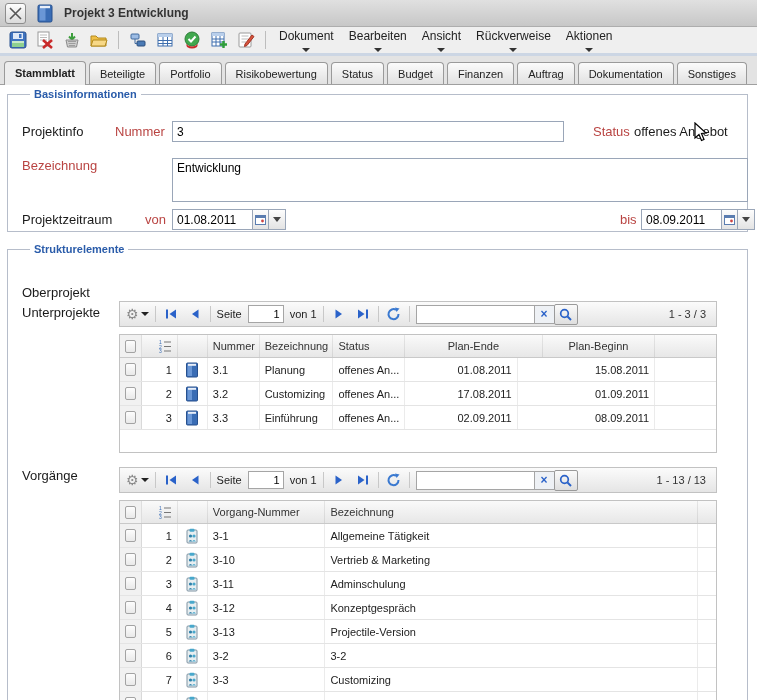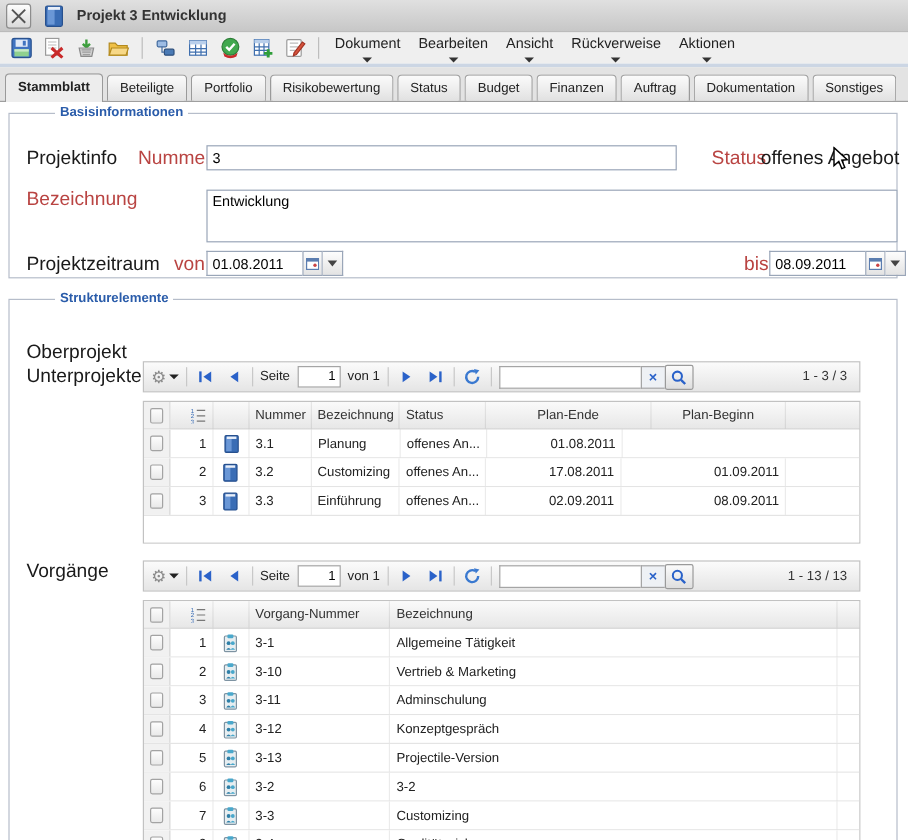--- a/index.html
+++ b/index.html
@@ -43,24 +43,24 @@
   .tab {
     font-size: 11px; padding: 5px 10px 4px 10px; white-space: nowrap;
     border: 1px solid #9a9a9a; border-bottom: none; border-radius: 4px 4px 0 0;
     background: linear-gradient(#fbfbfb, #e1e1e1); cursor: pointer; position: relative;
   }
   .tab.active {
     font-weight: bold; background: #ededed; margin-bottom: -1px; padding-bottom: 6px; z-index: 2;
   }
   
   fieldset {
-    position: absolute; border: 1px solid #b6bdca; background: transparent; padding-left: 16px;
+    position: absolute; border: 1px solid #b6bdca; background: transparent;
   }
   legend { font-size: 11px; font-weight: bold; color: #2a5caa; margin-left: 22px; padding: 0 4px; }
-  .lbl  { position: absolute; font-size: 16px; color: #1a1a1a; white-space: nowrap; }
+  .lbl  { position: absolute; font-size: 13px; color: #1a1a1a; white-space: nowrap; }
   .lbl.red { color: #b94442; }
   .txt-input {
     position: absolute; border: 1px solid #9aa6b8; background: #fff;
     font-family: "Liberation Sans", sans-serif; font-size: 12px; padding: 1px 4px; height: 21px;
   }
   textarea.txt-area {
     position: absolute; border: 1px solid #9aa6b8; background: #fff; resize: none;
     font-family: "Liberation Sans", sans-serif; font-size: 12px; padding: 2px 4px;
   }
   .dategroup { position: absolute; display: flex; align-items: stretch; height: 21px; }
@@ -402,20 +402,21 @@
               <svg width="14" height="16" viewBox="0 0 14 16">
                 <rect x="1.5" y="1" width="11" height="14" rx="1" fill="#3a6db5" stroke="#27508e"></rect>
                 <rect x="2.5" y="2" width="4.5" height="12" fill="#6a97d6"></rect>
                 <rect x="3" y="1.8" width="8" height="2" fill="#e9eff9"></rect>
               </svg>
             </div>
           <div class="cell g1-nummer">3.1</div>
           <div class="cell g1-bez">Planung</div>
           <div class="cell g1-status">offenes An...</div>
           <div class="cell g1-beginn num-right">01.08.2011</div>
+          <div class="cell g1-ende num-right">15.08.2011</div>
           <div class="cell g1-spacer"></div>
         </div>
         <div class="trow body-row">
           <div class="cell c-check">
               <span class="checkbox"></span>
             </div>
           <div class="cell c-rownum">2</div>
           <div class="cell c-icon">
               <svg width="14" height="16" viewBox="0 0 14 16">
                 <rect x="1.5" y="1" width="11" height="14" rx="1" fill="#3a6db5" stroke="#27508e"></rect>

